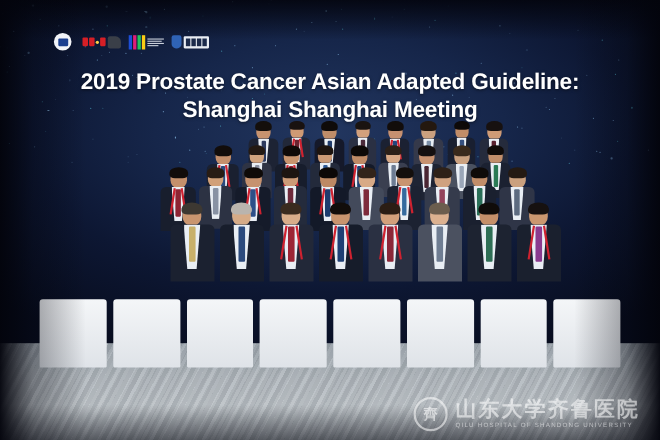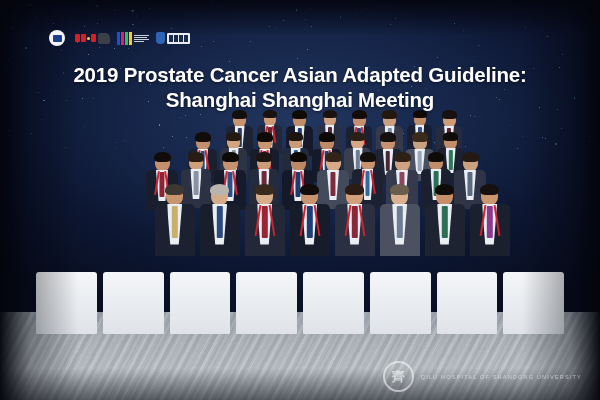--- a/index.html
+++ b/index.html
@@ -677,17 +677,18 @@
   <div class="title">
     <span>2019 Prostate Cancer Asian Adapted Guideline:</span>
     <span class="l2">Shanghai Shanghai Meeting</span>
   </div>
 
   <div class="watermark">
     <div class="wm-seal">
       <span>齊</span>
     </div>
     <div class="wm-text">
+      <div class="wm-cn">山东大学齐鲁医院</div>
       <div class="wm-en">QILU HOSPITAL OF SHANDONG UNIVERSITY</div>
     </div>
   </div>
 
 </div>
 
 </body></html>

